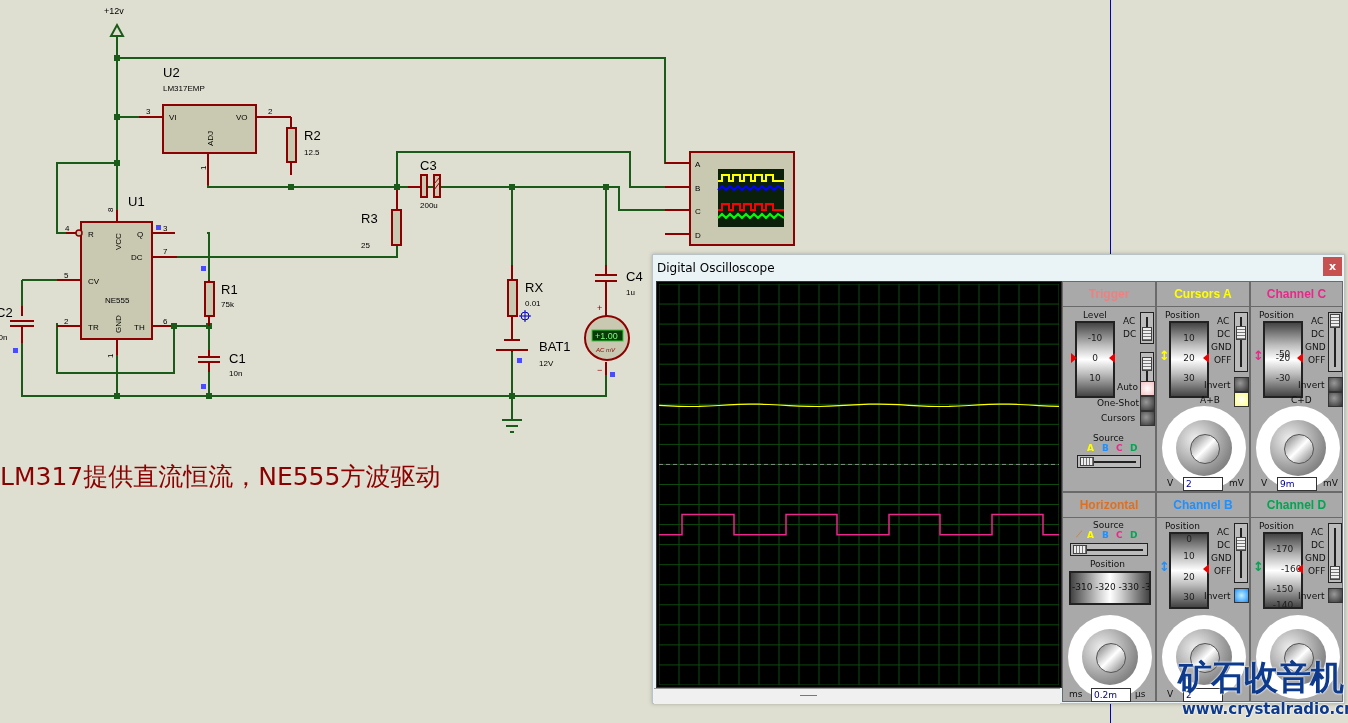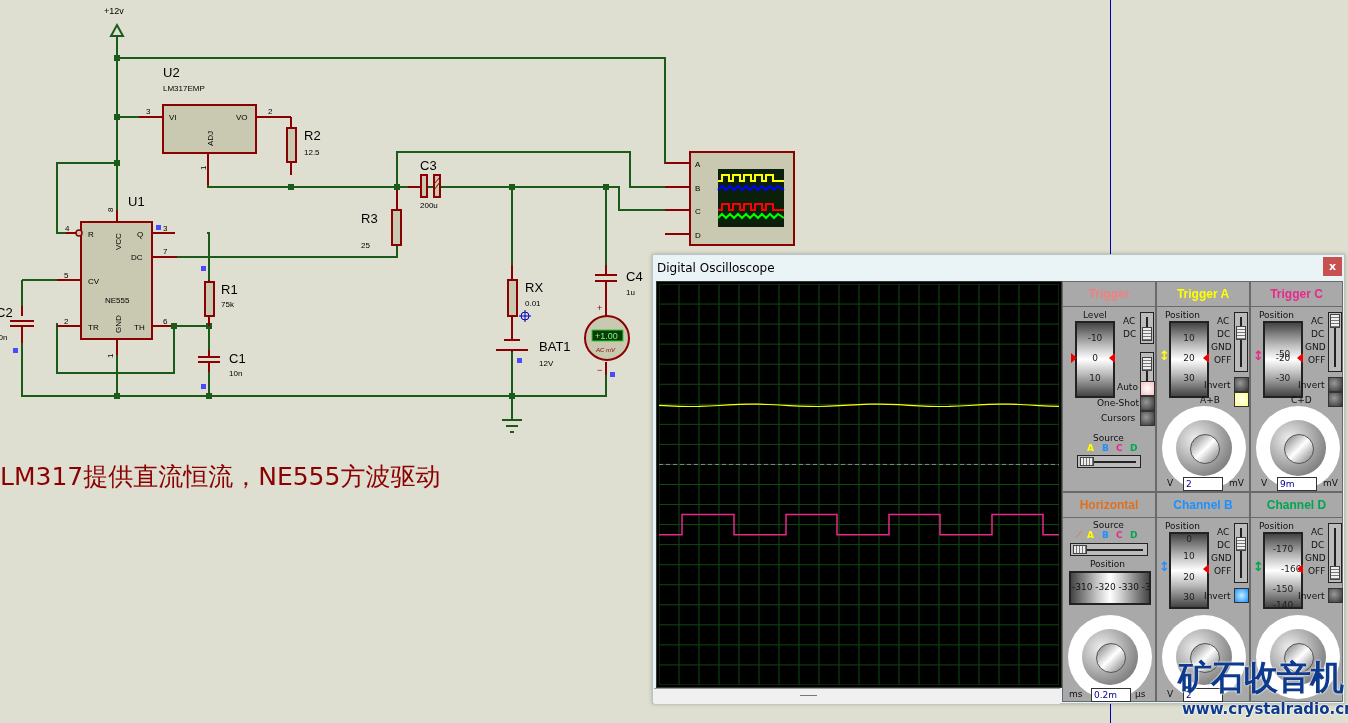--- a/index.html
+++ b/index.html
@@ -362,21 +362,21 @@
       <div class="lbl" style="left:39px;top:161px;color:#1e90ff;font-weight:bold;">B</div>
       <div class="lbl" style="left:53px;top:161px;color:#e8298a;font-weight:bold;">C</div>
       <div class="lbl" style="left:67px;top:161px;color:#00a651;font-weight:bold;">D</div>
       <div class="hslider" style="left:14px;top:173px;width:62px;">
           <div class="track"></div>
           <div class="thumb"></div>
         </div>
     </div>
 
     <div class="sec" style="left:94px;top:0;width:94px;height:211px;">
-      <div class="sec-h" style="color:#ffff00;">Trigger A</div>
+      <div class="sec-h" style="color:#ffff00;">Cursors A</div>
       <div class="lbl" style="left:8px;top:28px;">Position</div>
       <div class="drum" style="left:12px;top:39px;">
         <span style="top:10px;">10</span>
         <span style="top:30px;">20</span>
         <span style="top:50px;">30</span>
       </div>
       <div class="arr-r" style="left:46px;top:71px;"></div>
       <div class="lbl" style="left:2px;top:66px;color:#ff0;font-size:13px;font-weight:bold;">↕</div>
       <div class="lbl" style="left:60px;top:34px;">AC</div>
       <div class="lbl" style="left:60px;top:47px;">DC</div>
@@ -394,21 +394,21 @@
         <div class="dial"></div>
           <div class="outer"></div>
           <div class="inner"></div>
       </div>
       <div class="lbl" style="left:10px;top:196px;">V</div>
       <div class="valbox" style="left:26px;top:195px;">2</div>
       <div class="lbl" style="left:72px;top:196px;">mV</div>
     </div>
 
     <div class="sec" style="left:188px;top:0;width:93px;height:211px;">
-      <div class="sec-h" style="color:#e8298a;">Trigger C</div>
+      <div class="sec-h" style="color:#e8298a;">Channel C</div>
       <div class="lbl" style="left:8px;top:28px;">Position</div>
       <div class="drum" style="left:12px;top:39px;">
         <span style="top:26px;">-50</span>
         <span style="top:30px;">-20</span>
         <span style="top:50px;text-align:center;">-30</span>
       </div>
       <div class="arr-r" style="left:46px;top:71px;"></div>
       <div class="lbl" style="left:2px;top:66px;color:#e8298a;font-size:13px;font-weight:bold;">↕</div>
       <div class="lbl" style="left:60px;top:34px;">AC</div>
       <div class="lbl" style="left:60px;top:47px;">DC</div>

